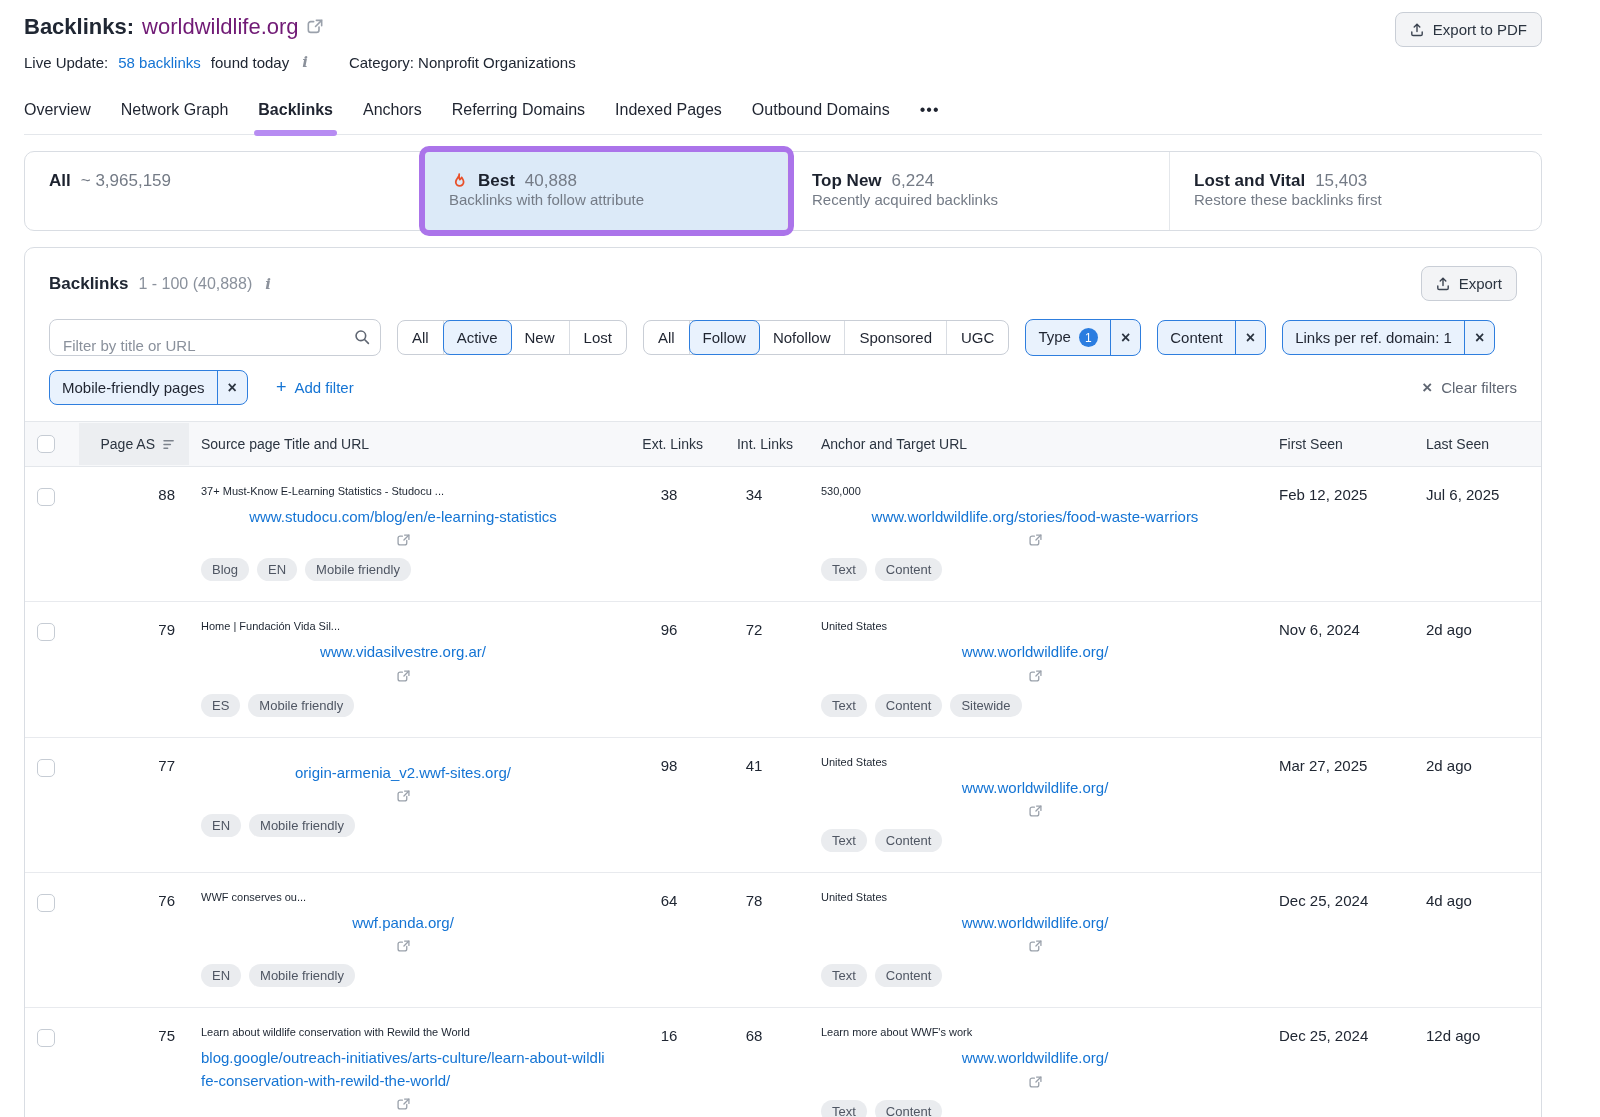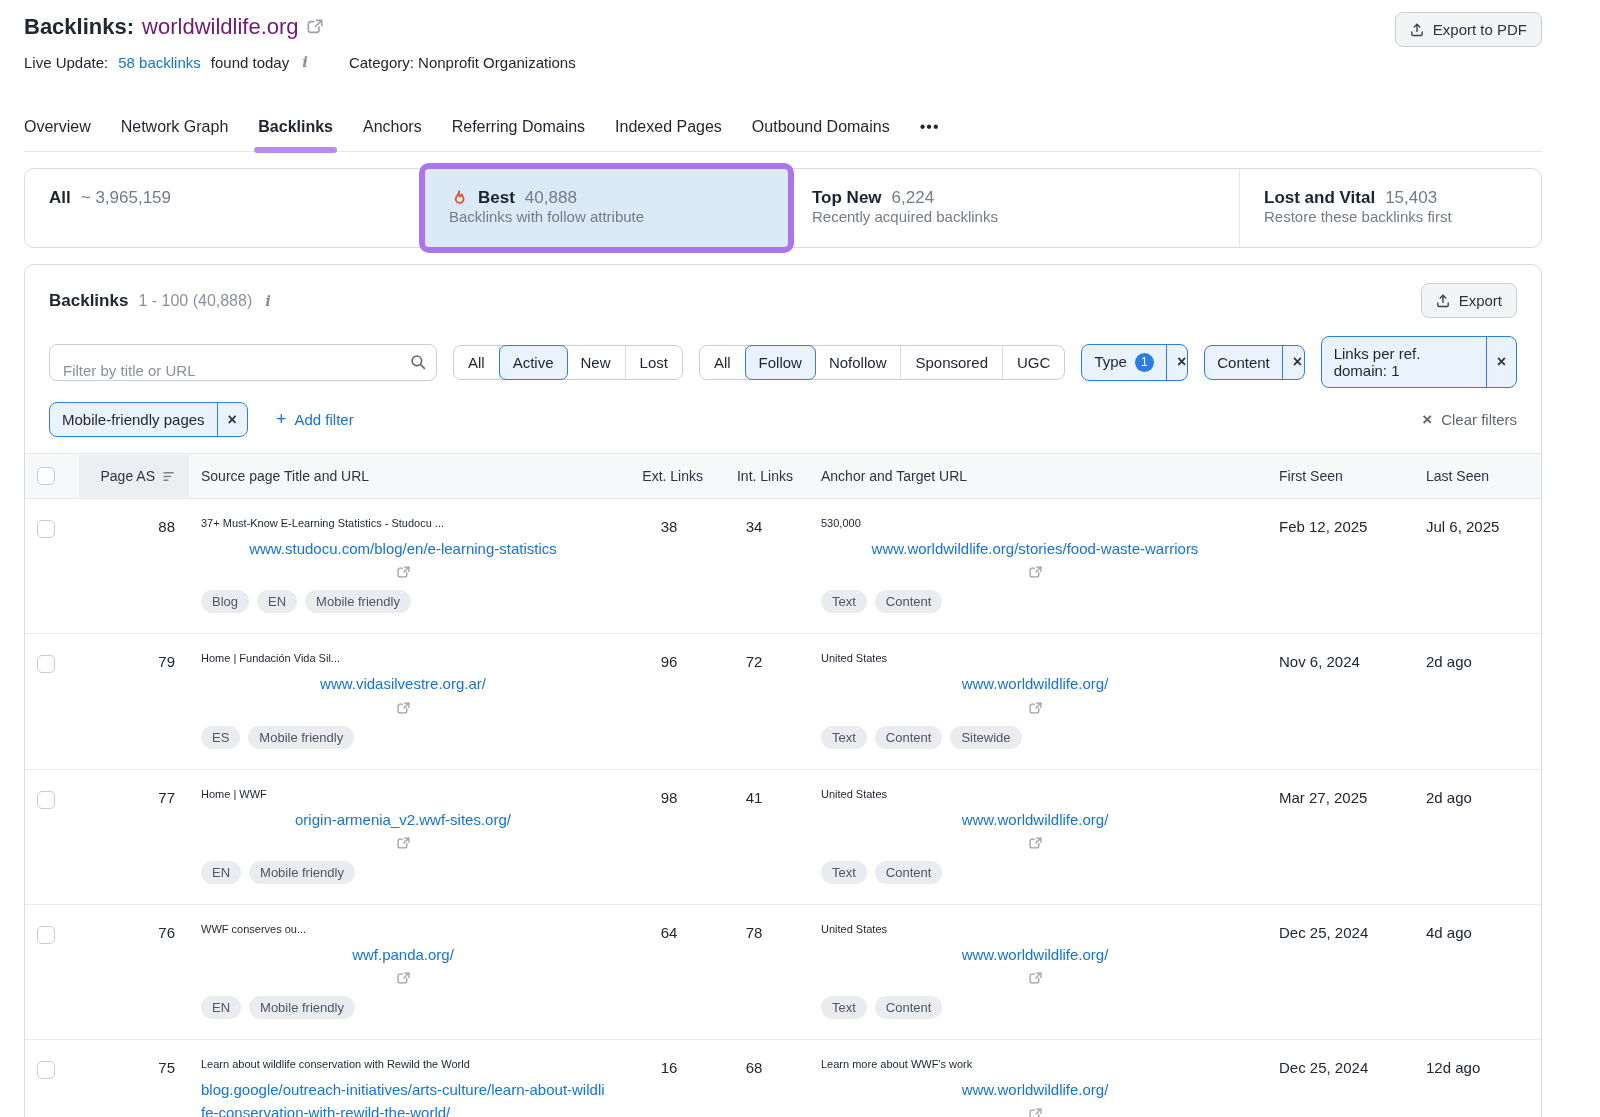--- a/index.html
+++ b/index.html
@@ -14,53 +14,53 @@
   .hdr-sub { margin-top:13px; font-size:15px; display:flex; align-items:center; gap:10px; }
   .blue-link { color:#1474d4; text-decoration:none; cursor:pointer; }
   .cat { margin-left:28px; }
   .info-i { display:inline-block; font-family:"DejaVu Serif",serif; font-style:italic; font-weight:bold;
     color:#8b919b; font-size:15px; padding:0 3px; cursor:pointer; }
   .btn { display:inline-flex; align-items:center; gap:9px; background:#f3f4f6; border:1px solid #c9ced6;
     border-radius:8px; padding:8px 14px; font-size:15px; color:#2b3440; cursor:pointer; }
   .export-pdf { position:absolute; right:0; top:-2px; }
 
   
-  .tabs { display:flex; gap:30px; align-items:center; margin-top:47px; border-bottom:1px solid #e4e7eb; padding-bottom:15px; }
+  .tabs { display:flex; gap:30px; align-items:center; margin-top:30px; border-bottom:1px solid #e4e7eb; padding-bottom:15px; }
   .tab { font-size:16px; color:#1f2430; cursor:pointer; position:relative; white-space:nowrap; }
   .tab.active { font-weight:bold; }
   .tab.active::after { content:""; position:absolute; left:-4px; right:-4px; bottom:-17px; height:6px;
     background:#b78cf2; border-radius:3px; }
   .tab-more { font-size:16px; letter-spacing:1px; color:#1f2430; cursor:pointer; }
 
   
   .cards { display:flex; margin-top:16px; border:1px solid #d9dde3; border-radius:10px; }
   .card { padding:19px 24px 22px; border-right:1px solid #e4e7eb; flex:0 0 auto; }
   .card:last-child { border-right:none; }
   .card-all { width:400px; border-top-left-radius:10px; border-bottom-left-radius:10px; }
   .card-best { width:363px; background:#dceaf8; outline:6px solid #ab74ea; border-radius:4px; position:relative; z-index:2; cursor:pointer; }
-  .card-topnew { width:452px; }
+  .card-topnew { width:382px; }
   .card-lost { flex:1 1 auto; border-top-right-radius:10px; border-bottom-right-radius:10px; }
   .card-head { display:flex; align-items:center; gap:10px; font-size:17px; }
   .card-title { font-weight:bold; color:#1c222e; }
   .card-value { color:#747b86; }
   .card-sub { font-size:15px; color:#747b86; }
 
   
   .tcard { margin-top:16px; border:1px solid #d9dde3; border-radius:10px; height:1000px; overflow:hidden; background:#fff; }
   .tcard-hd { display:flex; align-items:center; justify-content:space-between; padding:18px 24px 16px; }
   .tcard-hd-left { display:flex; align-items:baseline; gap:10px; }
   .tcard-title { font-size:17px; font-weight:bold; }
   .tcard-range { font-size:16px; color:#8a919c; }
 
   
   .filters { padding:2px 24px 0; }
   .f-row { display:flex; align-items:center; gap:16px; }
   .f-row2 { margin-top:14px; justify-content:flex-start; position:relative; }
   .search-wrap { position:relative; }
-  .filter-input { width:388px; height:37px; border:1px solid #c9ced6; border-radius:8px; padding:16px 40px 0 13px;
+  .filter-input { width:332px; height:37px; border:1px solid #c9ced6; border-radius:8px; padding:16px 40px 0 13px;
     font-size:15px; color:#202733; font-family:inherit; }
   .filter-input::placeholder { color:#8a919c; }
   .search-ic { position:absolute; right:11px; top:10px; cursor:pointer; }
   .seg { display:inline-flex; border:1px solid #c9ced6; border-radius:8px; }
   .seg-opt { padding:8px 14px; font-size:15px; color:#1f2430; cursor:pointer; border-right:1px solid #d9dde3; }
   .seg-opt:last-child { border-right:none; }
   .seg-opt.sel { border:1.5px solid #2e7ede; background:#e9f2fd; border-radius:7px; margin:-1px; padding:8px 13px; }
   .chip { display:inline-flex; align-items:stretch; border:1px solid #2e7ede; border-radius:8px; background:#e9f2fd; overflow:hidden; }
   .chip-label { display:flex; gap:8px; padding:8px 12px; font-size:15px; color:#1f2430; cursor:pointer; }
   .chip-badge { width:19px; height:19px; border-radius:50%; background:#2b7de0; color:#fff; font-size:12px;
@@ -373,21 +373,20 @@
       <div class="c-date">Nov 6, 2024</div>
       <div class="c-date">2d ago</div>
     </div>
 
     <div class="grid trow">
       <div class="c-check">
           <div class="checkbox"></div>
         </div>
       <div class="c-as">77</div>
       <div class="c-title">
-        <div class="row-title">Home | WWF</div>
         <div class="row-url">
           <a class="blue-link url-text">origin-armenia_v2.wwf-sites.org/</a>
           <span class="ext-ic">
               <svg width="13" height="13" viewBox="0 0 12 12">
                 <path d="M5 2H2.8C1.8 2 1 2.8 1 3.8v4.4C1 9.2 1.8 10 2.8 10h4.4c1 0 1.8-.8 1.8-1.8V6" fill="none" stroke="#9aa1ab" stroke-width="1.2" stroke-linecap="round"></path>
                 <path d="M7 1h4v4" fill="none" stroke="#9aa1ab" stroke-width="1.2" stroke-linecap="round"></path>
                 <path d="M10.8 1.2 6.4 5.6" stroke="#9aa1ab" stroke-width="1.2" stroke-linecap="round"></path>
               </svg>
             </span>
         </div>

